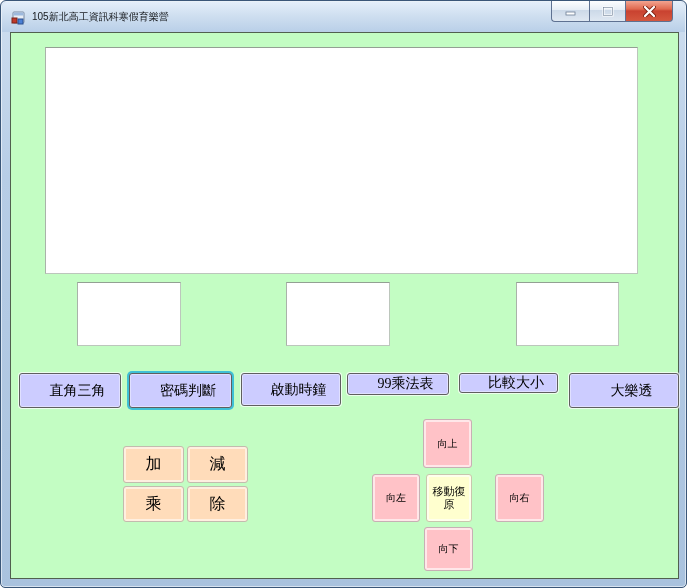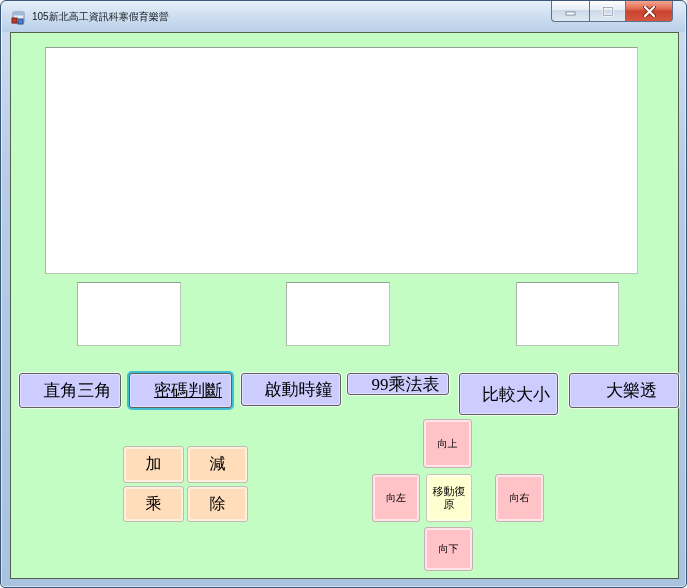--- a/index.html
+++ b/index.html
@@ -51,21 +51,21 @@
     border:1px solid #bcc6bc; border-top-color:#93a093; border-left-color:#a9b3a9;
   }
 
   .btn {
     position:absolute; display:flex; align-items:center; justify-content:center;
     font-family:"Liberation Serif", serif; color:#000; cursor:default;
     border-radius:3px; text-align:center;
   }
   .btn-feature {
     background:var(--feature-btn-bg,#ccccff);
-    border:1px solid #5f5f5f; font-size:17px;
+    border:1px solid #5f5f5f; font-size:14px;
     box-shadow:0 0 0 1px rgba(255,255,255,0.7), inset 0 0 0 1px rgba(255,255,255,0.4);
     padding-left:15px;
   }
   .btn-feature.focused {
     box-shadow:0 0 0 2px var(--focus-ring,#3fc0d6), inset 0 0 0 1px rgba(255,255,255,0.4);
   }
   .btn-math {
     background:var(--math-btn-bg,#ffdcba);
     border:1px solid #c3bbae; font-size:16px;
     box-shadow:inset 0 0 0 2px rgba(255,255,255,0.55);
@@ -117,24 +117,24 @@
 
   <div class="client"></div>
 
   <div class="panel" style="left:44px; top:46px; width:593px; height:227px;"></div>
 
   <div class="panel" style="left:76px; top:281px; width:104px; height:64px;"></div>
   <div class="panel" style="left:285px; top:281px; width:104px; height:64px;"></div>
   <div class="panel" style="left:515px; top:281px; width:103px; height:64px;"></div>
 
   <div class="btn btn-feature" style="left:18px; top:372px; width:102px; height:35px;">直角三角</div>
-  <div class="btn btn-feature focused" style="left:128px; top:372px; width:103px; height:35px;text-decoration:underline;">密碼判斷</div>
+  <div class="btn btn-feature focused" style="left:128px; top:372px; width:103px; height:35px;">密碼判斷</div>
   <div class="btn btn-feature" style="left:240px; top:372px; width:100px; height:33px;">啟動時鐘</div>
   <div class="btn btn-feature" style="left:346px; top:372px; width:102px; height:22px;">99乘法表</div>
-  <div class="btn btn-feature" style="left:458px; top:372px; width:99px; height:42px;">比較大小</div>
+  <div class="btn btn-feature" style="left:458px; top:372px; width:99px; height:20px;">比較大小</div>
   <div class="btn btn-feature" style="left:568px; top:372px; width:110px; height:35px;">大樂透</div>
 
   <div class="btn btn-math" style="left:122px; top:445px; width:61px; height:37px;">加</div>
   <div class="btn btn-math" style="left:186px; top:445px; width:61px; height:37px;">減</div>
   <div class="btn btn-math" style="left:122px; top:485px; width:61px; height:36px;">乘</div>
   <div class="btn btn-math" style="left:186px; top:485px; width:61px; height:36px;">除</div>
 
   <div class="btn btn-dpad" style="left:422px; top:418px; width:49px; height:49px;">向上</div>
   <div class="btn btn-dpad" style="left:371px; top:473px; width:48px; height:48px;">向左</div>
   <div class="btn btn-dpad center" style="left:425px; top:473px; width:46px; height:48px;">移動復原</div>

